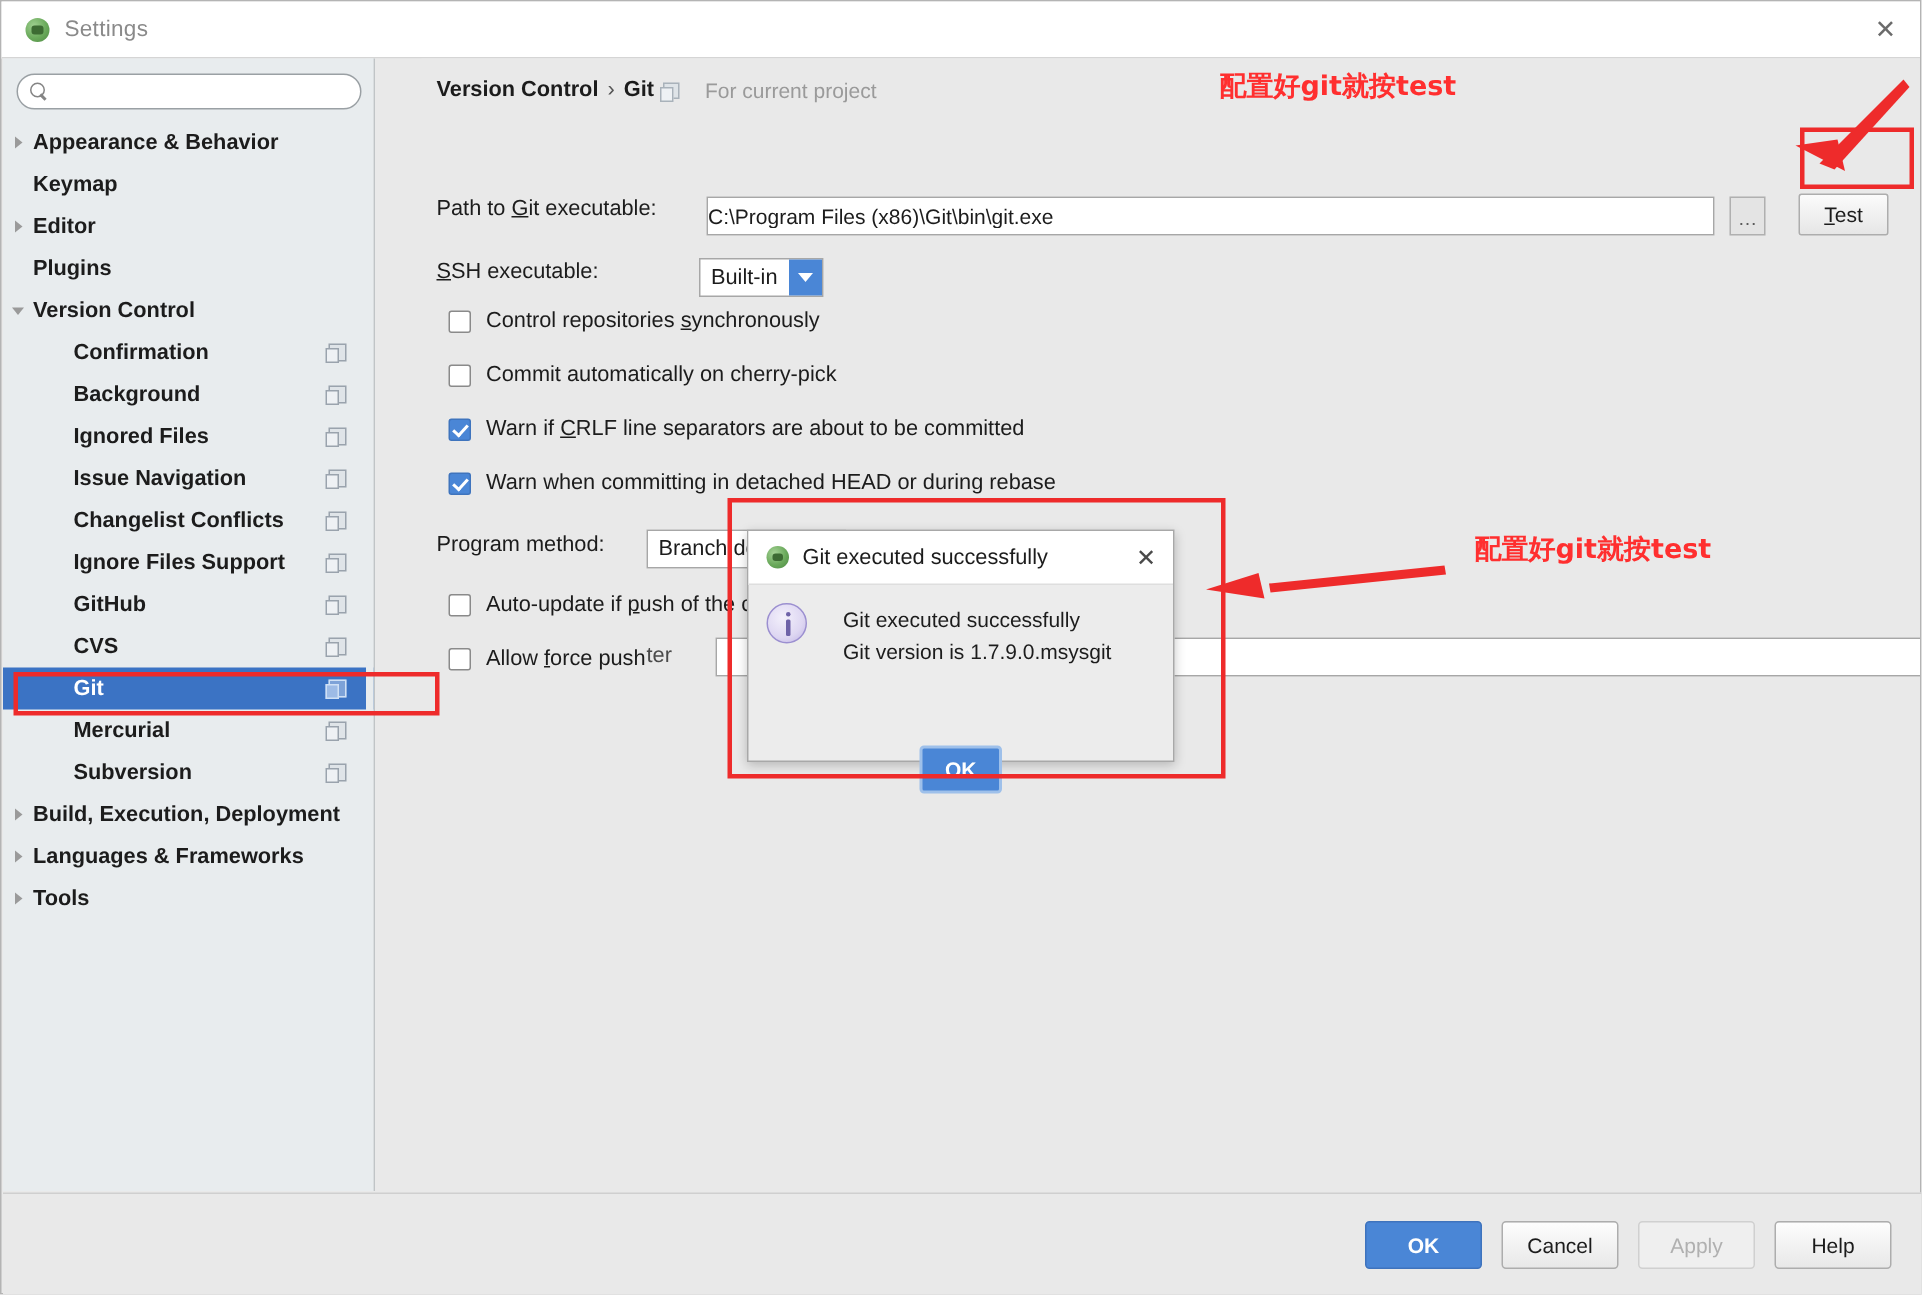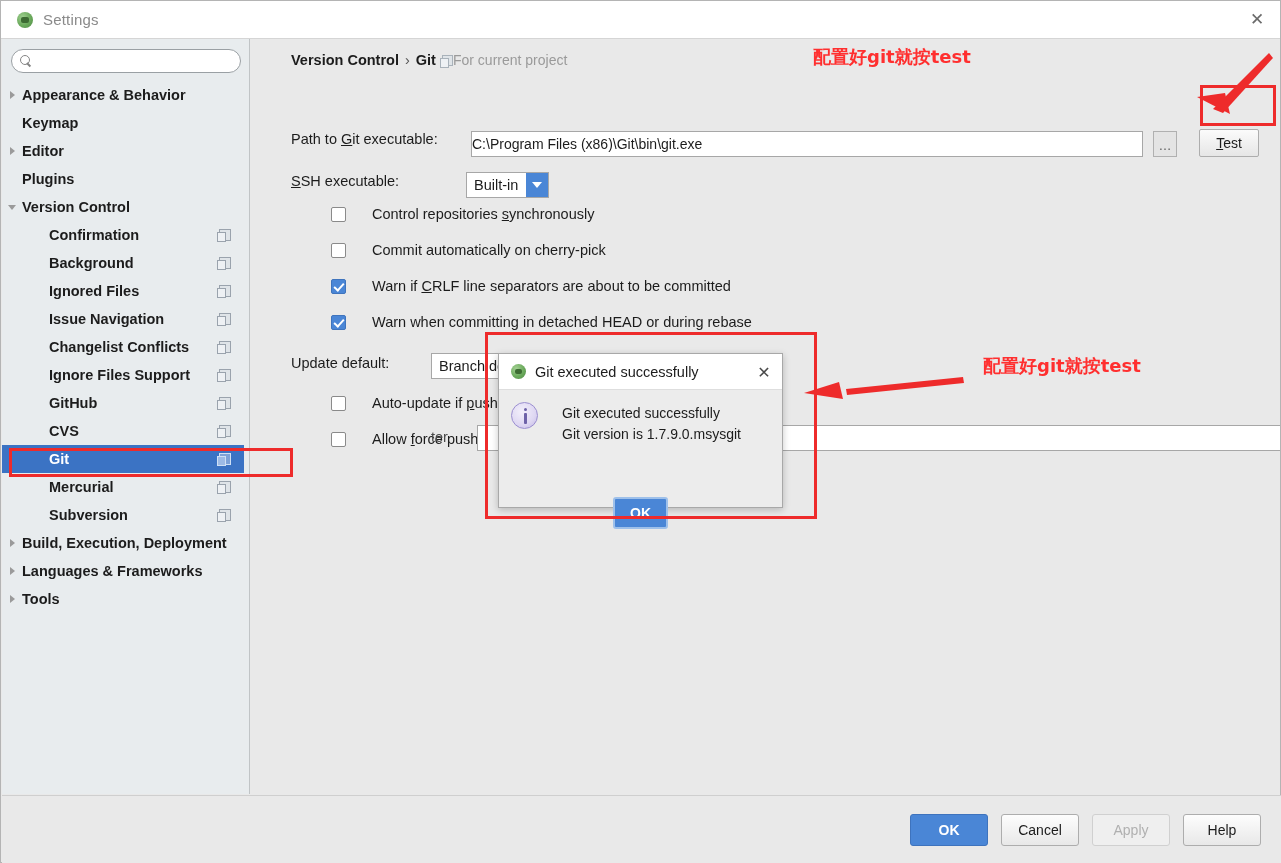--- a/index.html
+++ b/index.html
@@ -141,21 +141,21 @@
   }
   .breadcrumb {
     position: absolute; left: 10px; top: 13px;
     font-size: 14.5px; color: #1c1c1c;
     display: flex; align-items: center; gap: 6px;
   }
   .breadcrumb .crumb { font-weight: bold; }
   .breadcrumb .sep { color: #555; font-weight: normal; }
   .breadcrumb .scope {
     color: #9a9a9a; font-weight: normal; font-size: 14px;
-    display: flex; align-items: center; gap: 0;
+    display: flex; align-items: center; gap: 17px;
   }
   .scope-icon {
     position: relative; display: inline-block;
     width: 11px; height: 11px;
     border: 1px solid #a9b2ba; background: #dfe4e8;
   }
   .scope-icon::after {
     content: ""; position: absolute; left: -3px; top: 2px;
     width: 7px; height: 8px; border: 1px solid #a9b2ba; background: #eef1f4;
   }
@@ -211,21 +211,21 @@
     background: #4a86d6;
     display: flex; align-items: center; justify-content: center;
   }
   .combo .arrowbox i {
     width: 0; height: 0;
     border-left: 5px solid transparent;
     border-right: 5px solid transparent;
     border-top: 6px solid #ffffff;
   }
 
-  .chk-row { display: flex; align-items: center; gap: 26px; margin-left: 32px; }
+  .chk-row { display: flex; align-items: center; gap: 10px; }
   .chk {
     width: 15px; height: 15px; flex: none;
     border: 1px solid #8a8a8a; background: #fff; border-radius: 2px;
     position: relative;
   }
   .chk.on {
     background: #4a86d6; border-color: #3f74bd;
   }
   .chk.on::after {
     content: ""; position: absolute; left: 4px; top: 1px;
@@ -511,21 +511,21 @@
           <span class="chk on"></span>
           <span class="chk-label"><span>Warn if </span><span class="u">C</span><span>RLF line separators are about to be committed</span></span>
         </div>
         <div class="chk-row" style="position: absolute; left: 18px; top: 275px;">
           <span class="chk on"></span>
           <span class="chk-label"><span>Warn when committing in detached HEAD or during rebase</span><span class="u"></span><span></span></span>
         </div>
       </div>
 
     <div class="row" style="left:10px; top:316px;">
-      <span class="field-label">Update default:</span>
+      <span class="field-label">Program method:</span>
     </div>
     <div class="combo" style="position:absolute; left:150px; top:314px;">
       <span class="val">Branch default</span>
       <span class="arrowbox">
           <i></i>
         </span>
     </div>
 
     <div id="chkgroup2">
         <div class="chk-row" style="position: absolute; left: 18px; top: 356px;">

